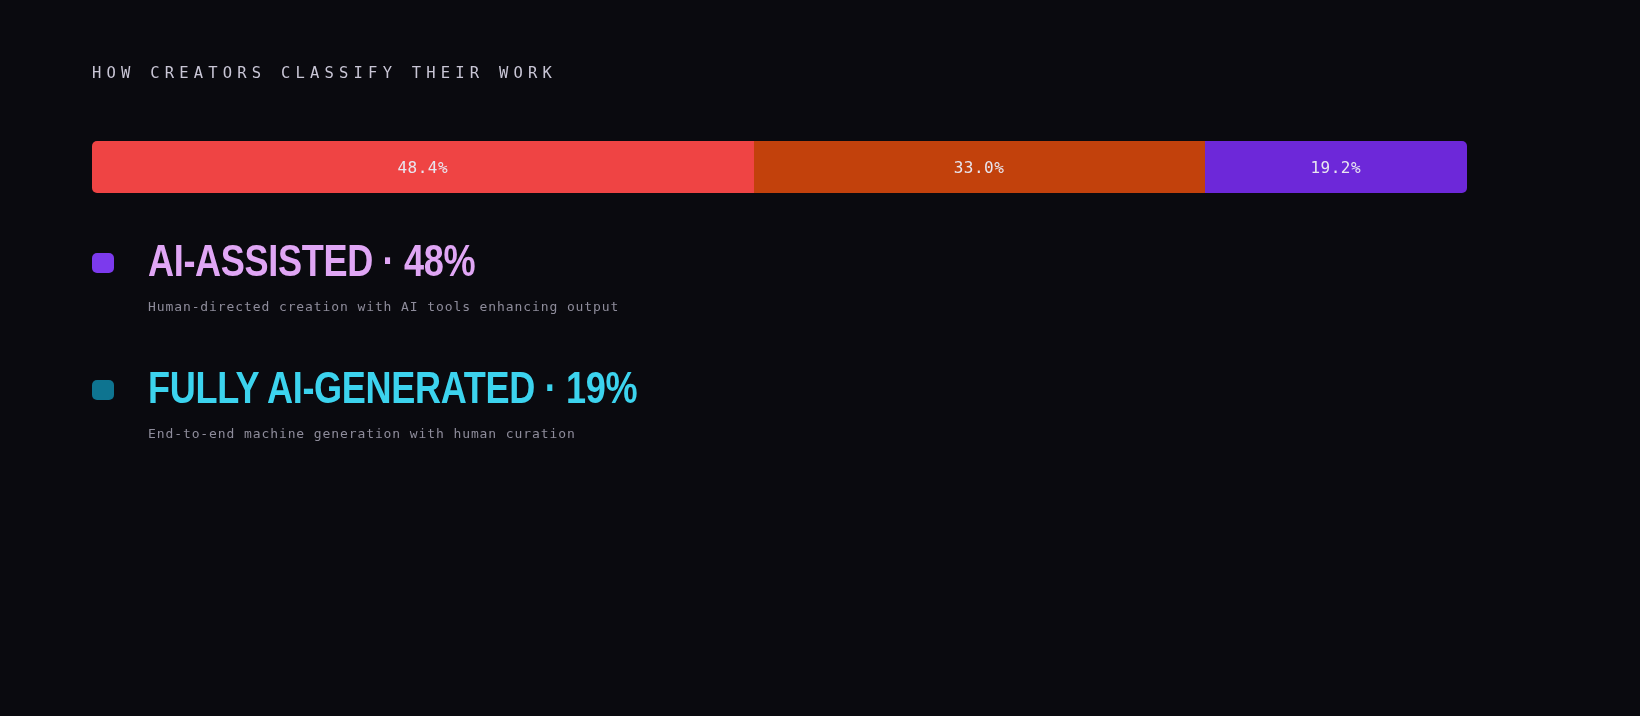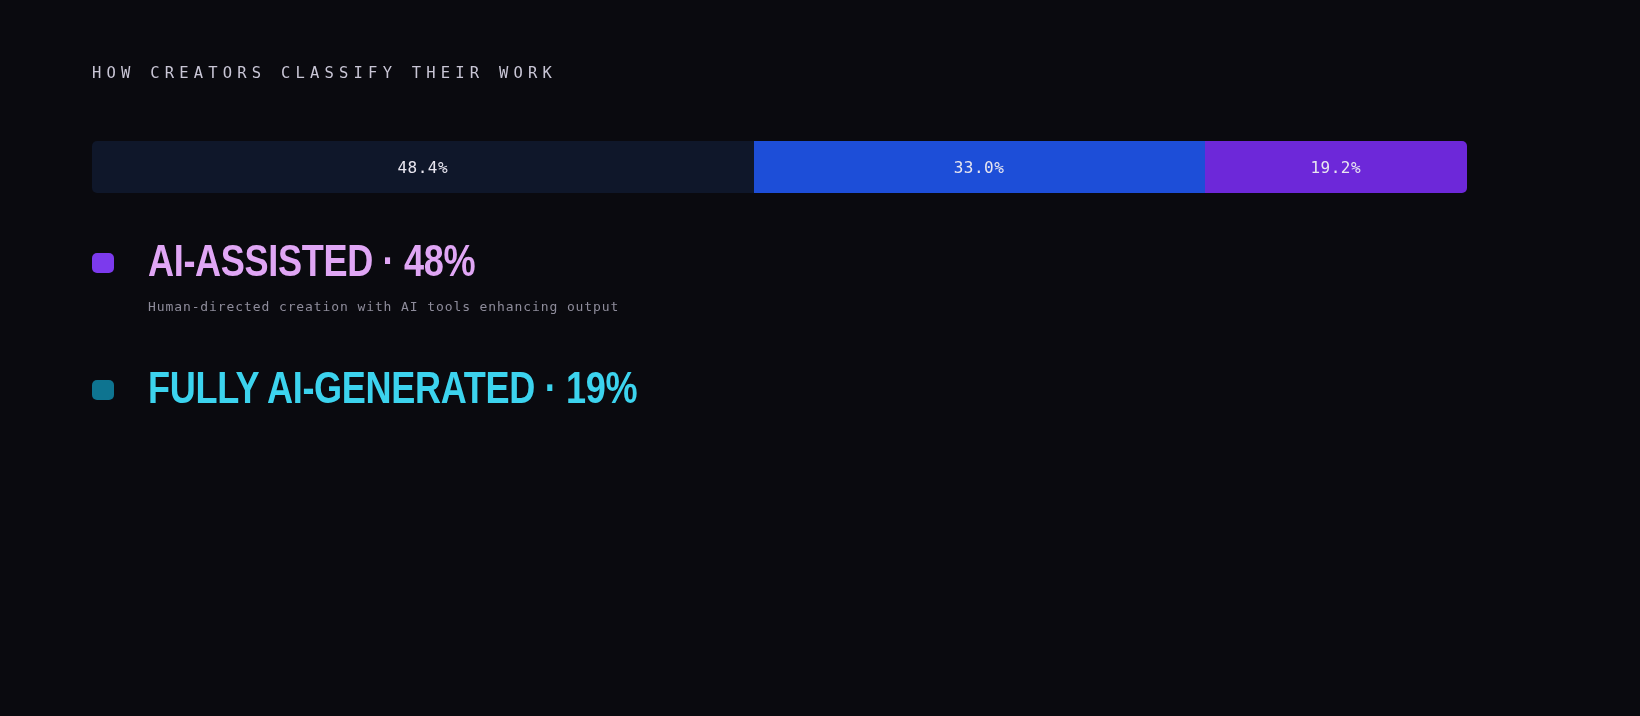--- a/index.html
+++ b/index.html
@@ -105,39 +105,40 @@
   }
 </style>
 </head>
 <body style="background: rgb(10, 10, 15);">
 
 <div class="page" style="background: rgb(10, 10, 15);">
 
   <div class="title" style="color: rgb(201, 198, 214);">HOW CREATORS CLASSIFY THEIR WORK</div>
 
   <div class="bar">
-    <div class="seg" style="background: #0f172a; width: 48.1113%;">
+    <div class="seg" style="background: #ef4444; width: 48.1113%;">
       <span class="seg-label" style="color: rgb(232, 230, 240);">48.4%</span>
     </div>
-    <div class="seg" style="background: #1d4ed8; width: 32.8032%;">
+    <div class="seg" style="background: #c2410c; width: 32.8032%;">
       <span class="seg-label" style="color: rgb(232, 230, 240);">33.0%</span>
     </div>
     <div class="seg" style="background: #6d28d9; width: 19.0855%;">
       <span class="seg-label" style="color: rgb(232, 230, 240);">19.2%</span>
     </div>
   </div>
 
   <div class="legend">
 
     <div class="legend-row">
       <span class="swatch" style="background: rgb(124, 58, 237);"></span>
       <div class="legend-head" style="color: rgb(224, 166, 245);">AI-ASSISTED · 48%</div>
       <div class="legend-desc" style="color: rgb(142, 140, 155);">Human-directed creation with AI tools enhancing output</div>
     </div>
 
 
     <div class="legend-row">
       <span class="swatch" style="background: rgb(14, 116, 144);"></span>
       <div class="legend-head" style="color: rgb(60, 211, 238);">FULLY AI-GENERATED · 19%</div>
+      <div class="legend-desc" style="color: rgb(142, 140, 155);">End-to-end machine generation with human curation</div>
     </div>
 
   </div>
 </div>
 
 </body></html>

